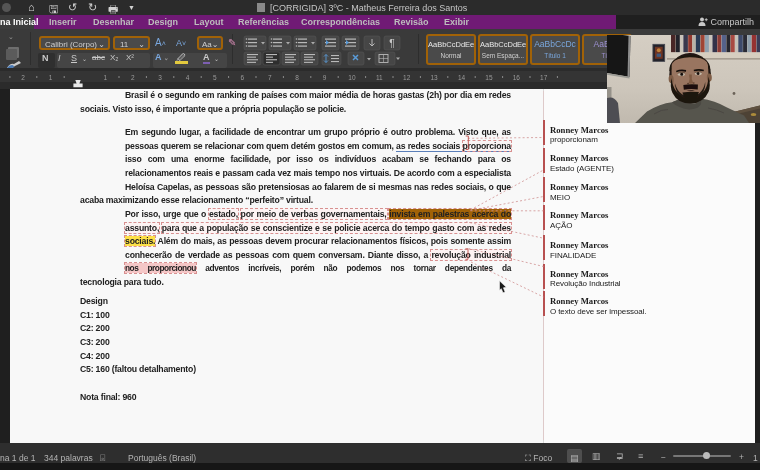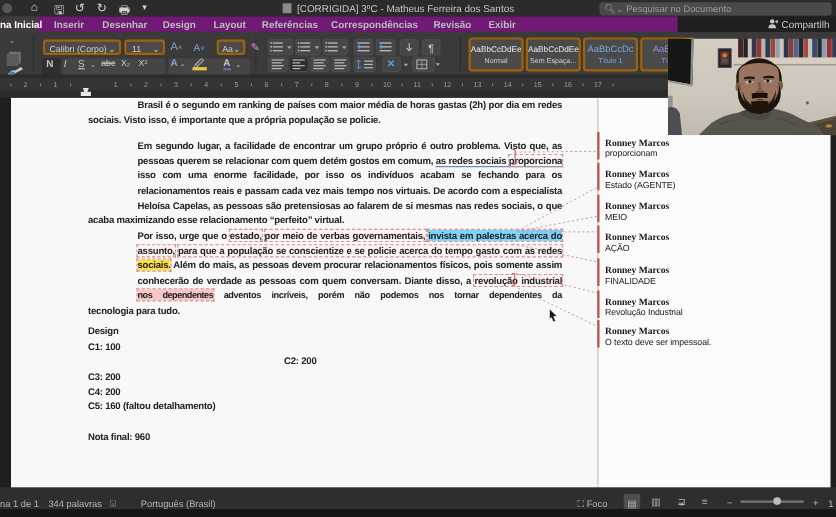--- a/index.html
+++ b/index.html
@@ -36,21 +36,20 @@
 <div class="abs" id="titlebar">
   <div class="abs" style="left:2px;top:3px;width:9px;height:9px;border-radius:50%;background:#555;"></div>
   <div class="ticon" style="left:28px;">⌂</div>
   <div class="ticon" style="left:49px;">🖫</div>
   <div class="ticon" style="left:68px;">↺</div>
   <div class="ticon" style="left:88px;">↻</div>
   <div class="ticon" style="left:108px;">🖶</div>
   <div class="ticon" style="left:128px;font-size:7px;top:4px;">▼</div>
   <div class="abs" style="left:257px;top:3px;width:8px;height:9px;background:#8a8a8a;"></div>
   <div class="abs" style="left:270px;top:3px;font-size:9px;color:#c6c6c6;white-space:nowrap;">[CORRIGIDA] 3ºC - Matheus Ferreira dos Santos</div>
-  <div class="abs" style="left:545px;top:1.5px;width:211px;height:12px;background:#4a4a4a;border-radius:3px;color:#9b9b9b;font-size:8.5px;padding:1px 0 0 4px;">🔍︎⌄ Pesquisar no Documento</div>
 </div>
 
 <div class="abs" id="tabrow">
   <div class="abs" style="left:0;top:0;width:34px;height:14px;background:#3d3d3d;"></div>
   <div class="tab" style="left:0px;color:#fff;">na Inicial</div>
   <div class="tab" style="left:49px;">Inserir</div>
   <div class="tab" style="left:93px;">Desenhar</div>
   <div class="tab" style="left:148px;">Design</div>
   <div class="tab" style="left:194px;">Layout</div>
   <div class="tab" style="left:238px;">Referências</div>
@@ -246,29 +245,29 @@
 
 <div id="textlayer">
 <div class="tl j" style="top:90.0px;">Brasil é o segundo em ranking de países com maior média de horas gastas (2h) por dia em redes</div>
 <div class="tl" style="top:103.6px;">sociais. Visto isso, é importante que a própria população se policie.</div>
 <div class="tl j" style="top:126.8px;">Em segundo lugar, a facilidade de encontrar um grupo próprio é outro problema. Visto que, as</div>
 <div class="tl j" style="top:140.5px;">pessoas querem se relacionar com quem detém gostos em comum, <span style="border-bottom:1.6px solid #5b7fb9;">as redes sociais <span style="background:#f9f4f4;outline:0.8px dashed #d89090;">proporciona</span></span></div>
 <div class="tl j" style="top:154.2px;">isso com uma enorme facilidade, por isso os indivíduos acabam se fechando para os</div>
 <div class="tl j" style="top:167.8px;">relacionamentos reais e passam cada vez mais tempo nos virtuais. De acordo com a especialista</div>
 <div class="tl j" style="top:181.5px;">Heloísa Capelas, as pessoas são pretensiosas ao falarem de si mesmas nas redes sociais, o que</div>
 <div class="tl" style="top:195.2px;">acaba maximizando esse relacionamento “perfeito” virtual.</div>
-<div class="tl j" style="top:208.9px;">Por isso, urge que o <span style="background:#fdf3f3;outline:0.8px dashed #d89090;">estado,</span> <span style="background:#fdf3f3;outline:0.8px dashed #d89090;">por meio de verbas governamentais,</span> <span style="background:#7dd3fc;outline:0.8px dashed #d89090;">invista em palestras acerca do</span></div>
+<div class="tl j" style="top:208.9px;">Por isso, urge que o <span style="background:#fdf3f3;outline:0.8px dashed #d89090;">estado,</span> <span style="background:#fdf3f3;outline:0.8px dashed #d89090;">por meio de verbas governamentais,</span> <span style="background:#a16207;outline:0.8px dashed #d89090;">invista em palestras acerca do</span></div>
 <div class="tl j" style="top:222.5px;"><span style="background:#fdf3f3;outline:0.8px dashed #d89090;">assunto,</span> <span style="background:#fdf3f3;outline:0.8px dashed #d89090;">para que a população se conscientize e se policie acerca do tempo gasto com as redes</span></div>
 <div class="tl j" style="top:236.1px;"><span style="background:#fde047;outline:0.8px dashed #d89090;">sociais.</span> Além do mais, as pessoas devem procurar relacionamentos físicos, pois somente assim</div>
 <div class="tl j" style="top:249.8px;">conhecerão de verdade as pessoas com quem conversam. Diante disso, a <span style="background:#fdf3f3;outline:0.8px dashed #d89090;">revolução industrial</span></div>
-<div class="tl j" style="top:263.4px;font-size:8.3px;letter-spacing:-0.3px;"><span style="background:#f5c7c7;outline:0.8px dashed #d89090;letter-spacing:-0.45px;">nos dependentes</span> adventos incríveis, porém não podemos nos tornar dependentes da</div>
+<div class="tl j" style="top:263.4px;font-size:8.3px;letter-spacing:-0.3px;"><span style="background:#f5c7c7;outline:0.8px dashed #d89090;letter-spacing:-0.45px;">nos proporcionou</span> adventos incríveis, porém não podemos nos tornar dependentes da</div>
 <div class="tl" style="top:277.1px;">tecnologia para tudo.</div>
 <div class="tl" style="top:295.5px;">Design</div>
 <div class="tl" style="top:309.6px;">C1: 100</div>
-<div class="tl" style="top:323.1px;text-align:center;">C2: 200</div>
+<div class="tl" style="top:323.1px;">C2: 200</div>
 <div class="tl" style="top:336.9px;">C3: 200</div>
 <div class="tl" style="top:350.8px;">C4: 200</div>
 <div class="tl" style="top:364.1px;">C5: 160 (faltou detalhamento)</div>
 <div class="tl" style="top:391.5px;">Nota final: 960</div>
 <div class="abs" style="left:543.2px;top:91px;width:1px;height:349px;background:#decaca;"></div>
 <div class="tick" style="top:119.5px;height:25px;"></div>
 <div class="cname" style="top:124.5px;">Ronney Marcos</div>
 <div class="ctext" style="top:135.4px;">proporcionam</div>
 <div class="tick" style="top:147.9px;height:25px;"></div>
 <div class="cname" style="top:152.9px;">Ronney Marcos</div>

